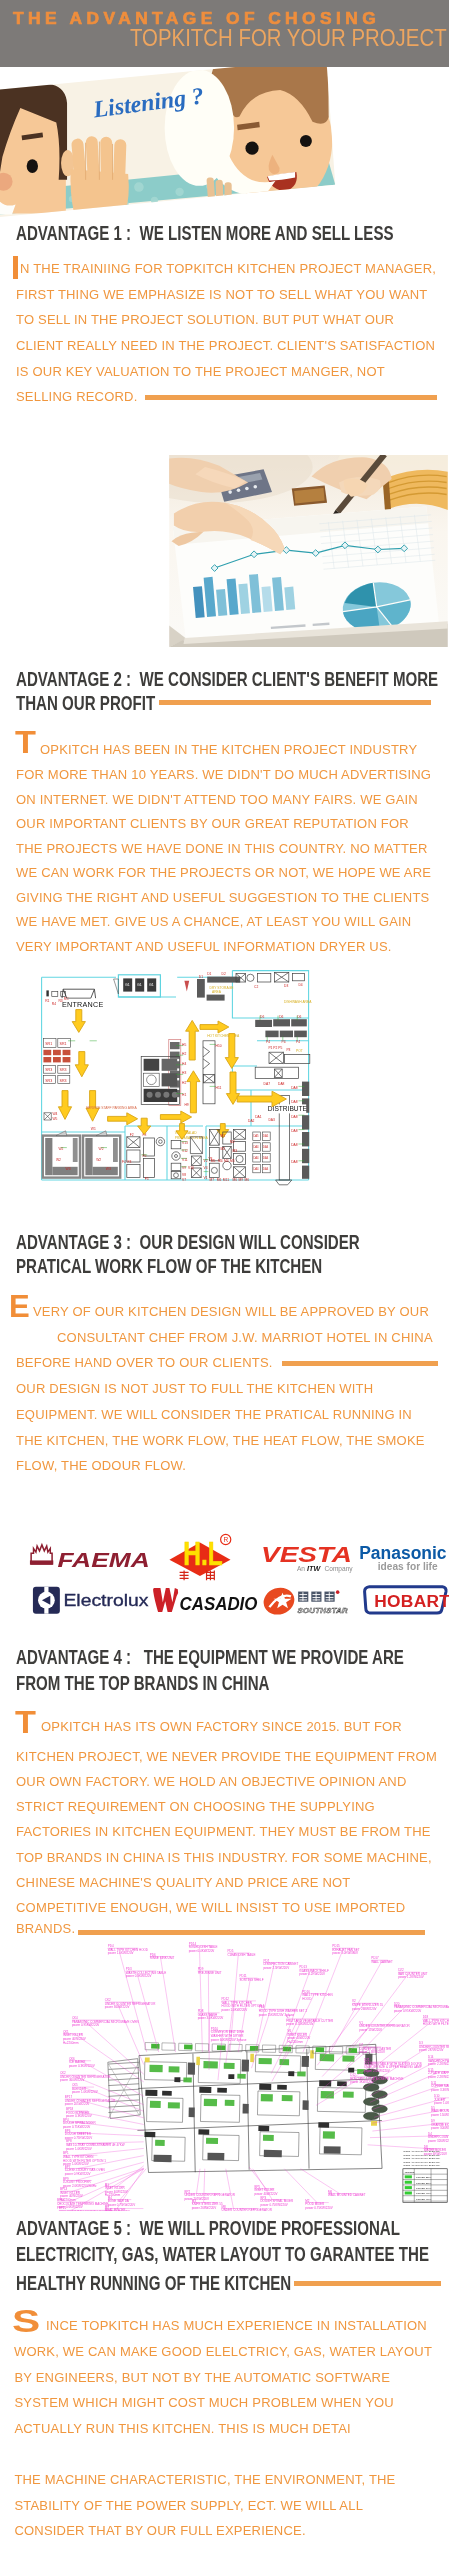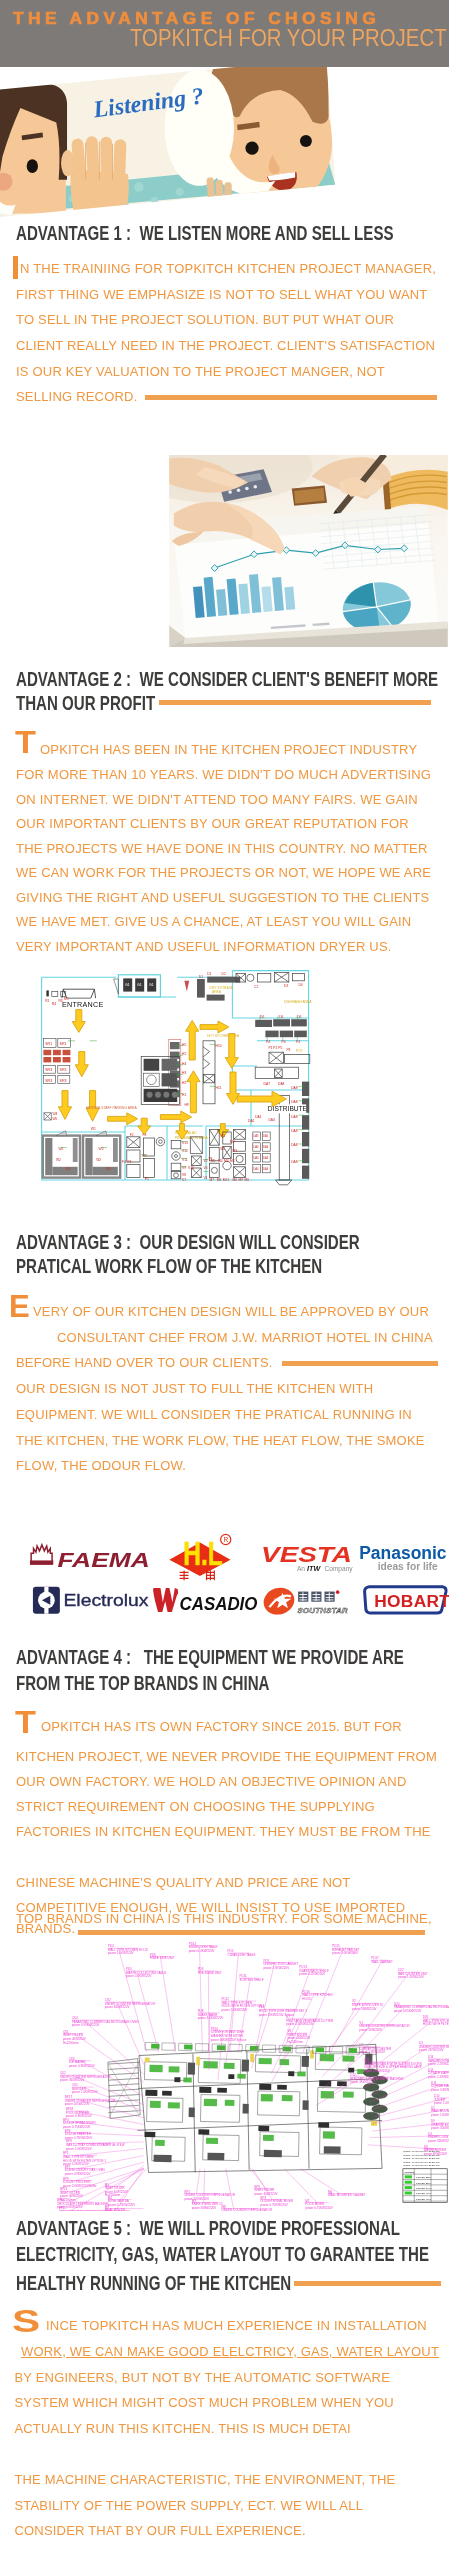--- a/index.html
+++ b/index.html
@@ -681,21 +681,21 @@
 <div class="abs h" style="left:16px;top:1647px;">ADVANTAGE 4 :&nbsp;&nbsp; THE EQUIPMENT WE PROVIDE ARE</div>
 <div class="abs h" style="left:16px;top:1673px;">FROM THE TOP BRANDS IN CHINA</div>
 
 <div class="abs dc" style="left:15px;top:1706px;transform:scaleX(1.07);">T</div>
 
 <div class="abs p" style="left:41px;top:1720px;">OPKITCH HAS ITS OWN FACTORY SINCE 2015. BUT FOR</div>
 <div class="abs p" style="left:16px;top:1750px;">KITCHEN PROJECT, WE NEVER PROVIDE THE EQUIPMENT FROM</div>
 <div class="abs p" style="left:16px;top:1775px;">OUR OWN FACTORY. WE HOLD AN OBJECTIVE OPINION AND</div>
 <div class="abs p" style="left:16px;top:1800px;">STRICT REQUIREMENT ON CHOOSING THE SUPPLYING</div>
 <div class="abs p" style="left:16px;top:1825px;">FACTORIES IN KITCHEN EQUIPMENT. THEY MUST BE FROM THE</div>
-<div class="abs p" style="left:16px;top:1912px;">TOP BRANDS IN CHINA IS THIS INDUSTRY. FOR SOME MACHINE,</div>
+<div class="abs p" style="left:16px;top:1851px;">TOP BRANDS IN CHINA IS THIS INDUSTRY. FOR SOME MACHINE,</div>
 <div class="abs p" style="left:16px;top:1876px;">CHINESE MACHINE'S QUALITY AND PRICE ARE NOT</div>
 <div class="abs p" style="left:16px;top:1901px;">COMPETITIVE ENOUGH, WE WILL INSIST TO USE IMPORTED</div>
 <div class="abs p" style="left:16px;top:1922px;">BRANDS.</div>
 
 <div class="abs bar" style="left:78px;top:1930px;width:347px;"></div>
 
 <div class="abs" style="left:48px;top:1935px;width:401px;height:276px;overflow:hidden;" id="plan2">
 <svg width="401" height="276" viewBox="0 0 670 460" font-family="Liberation Sans, sans-serif">
 
 <g transform="rotate(1.2 350 300)">
@@ -1193,21 +1193,21 @@
 
 <div class="abs h" style="left:16px;top:2218px;">ADVANTAGE 5 :&nbsp; WE WILL PROVIDE PROFESSIONAL</div>
 <div class="abs h" style="left:16px;top:2244px;">ELECTRICITY, GAS, WATER LAYOUT TO GARANTEE THE</div>
 <div class="abs h" style="left:16px;top:2273px;">HEALTHY RUNNING OF THE KITCHEN</div>
 
 <div class="abs bar" style="left:294px;top:2281px;width:147px;"></div>
 
 <div class="abs dc" style="left:12px;top:2305px;transform:scaleX(1.32);">S</div>
 
 <div class="abs p" style="left:46px;top:2319px;">INCE TOPKITCH HAS MUCH EXPERIENCE IN INSTALLATION</div>
-<div class="abs p" style="left:21px;top:2345px;text-decoration:underline;">WORK, WE CAN MAKE GOOD ELELCTRICY, GAS, WATER LAYOUT</div>
+<div class="abs p" style="left:14px;top:2345px;">WORK, WE CAN MAKE GOOD ELELCTRICY, GAS, WATER LAYOUT</div>
 <div class="abs p" style="left:14.4px;top:2371px;">BY ENGINEERS, BUT NOT BY THE AUTOMATIC SOFTWARE</div>
 <div class="abs p" style="left:14.4px;top:2396px;">SYSTEM WHICH MIGHT COST MUCH PROBLEM WHEN YOU</div>
 <div class="abs p" style="left:14.4px;top:2422px;">ACTUALLY RUN THIS KITCHEN. THIS IS MUCH DETAI</div>
 <div class="abs p" style="left:14.4px;top:2473px;">THE MACHINE CHARACTERISTIC, THE ENVIRONMENT, THE</div>
 <div class="abs p" style="left:14.4px;top:2499px;">STABILITY OF THE POWER SUPPLY, ECT. WE WILL ALL</div>
 <div class="abs p" style="left:14.4px;top:2524px;">CONSIDER THAT BY OUR FULL EXPERIENCE.</div>
 
 </div>
 
 

